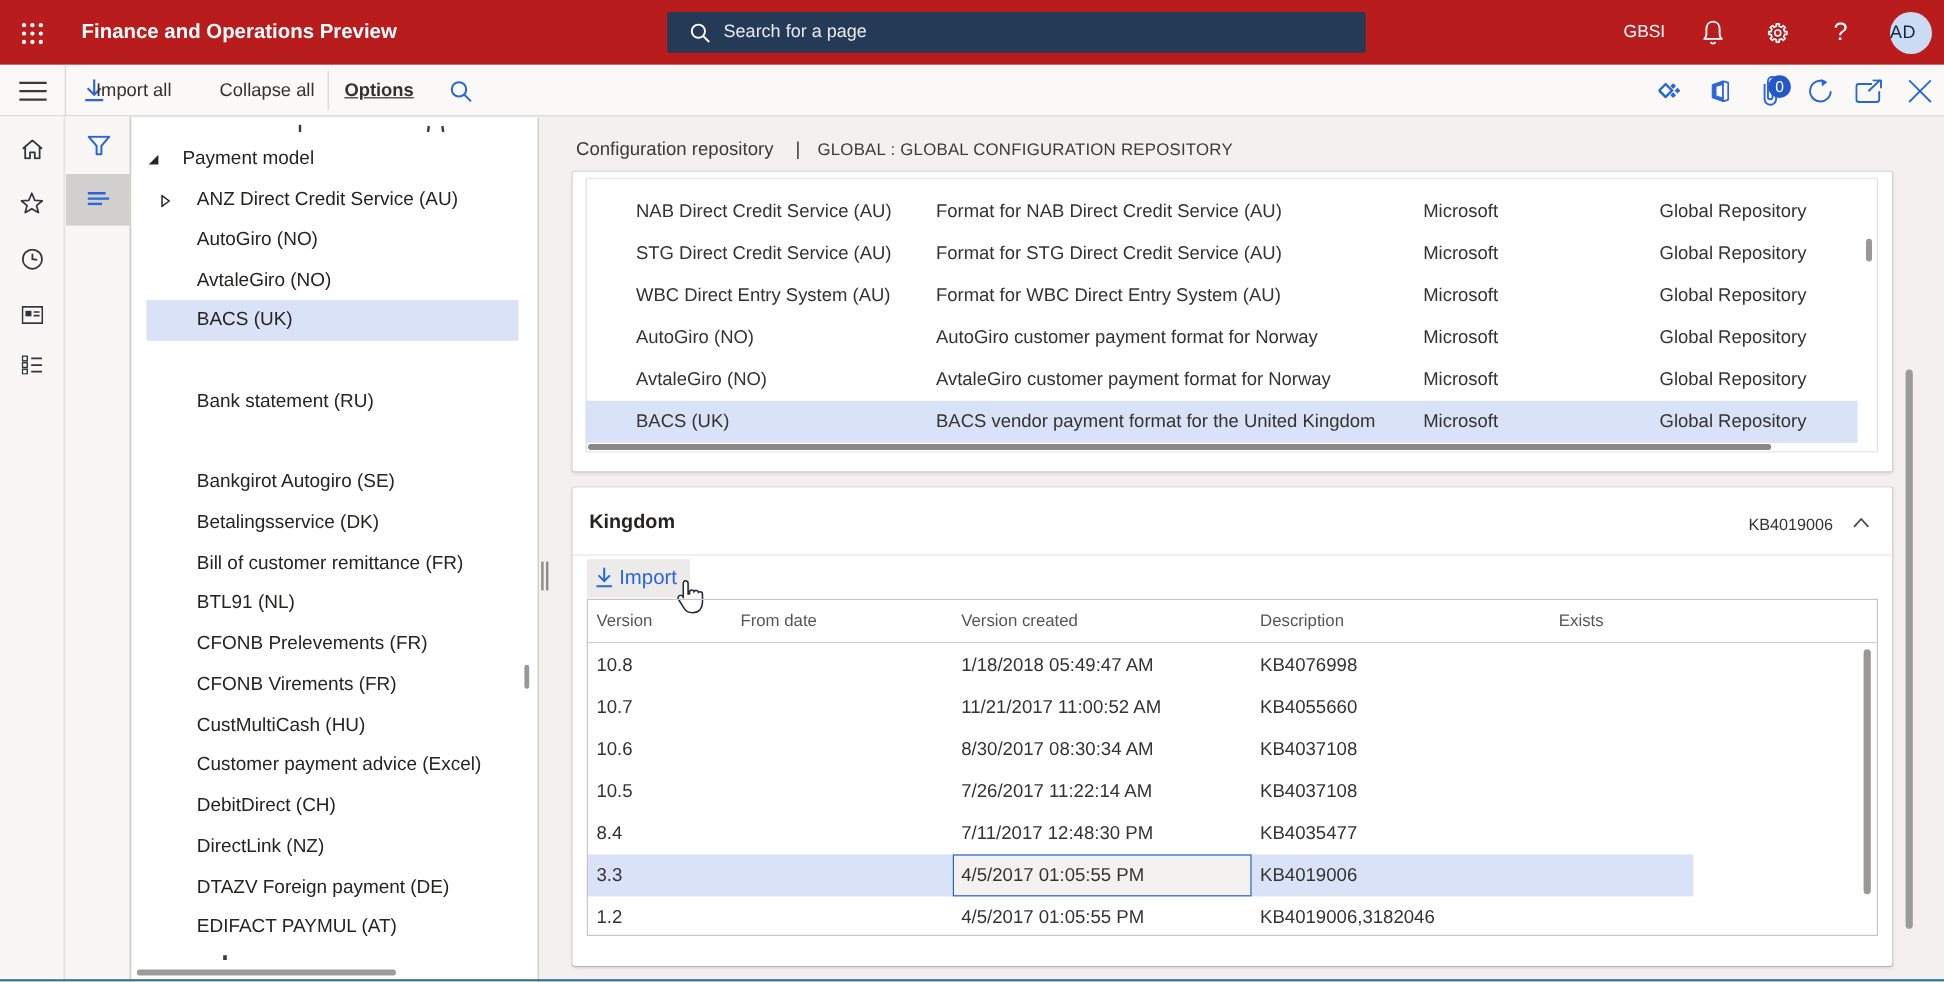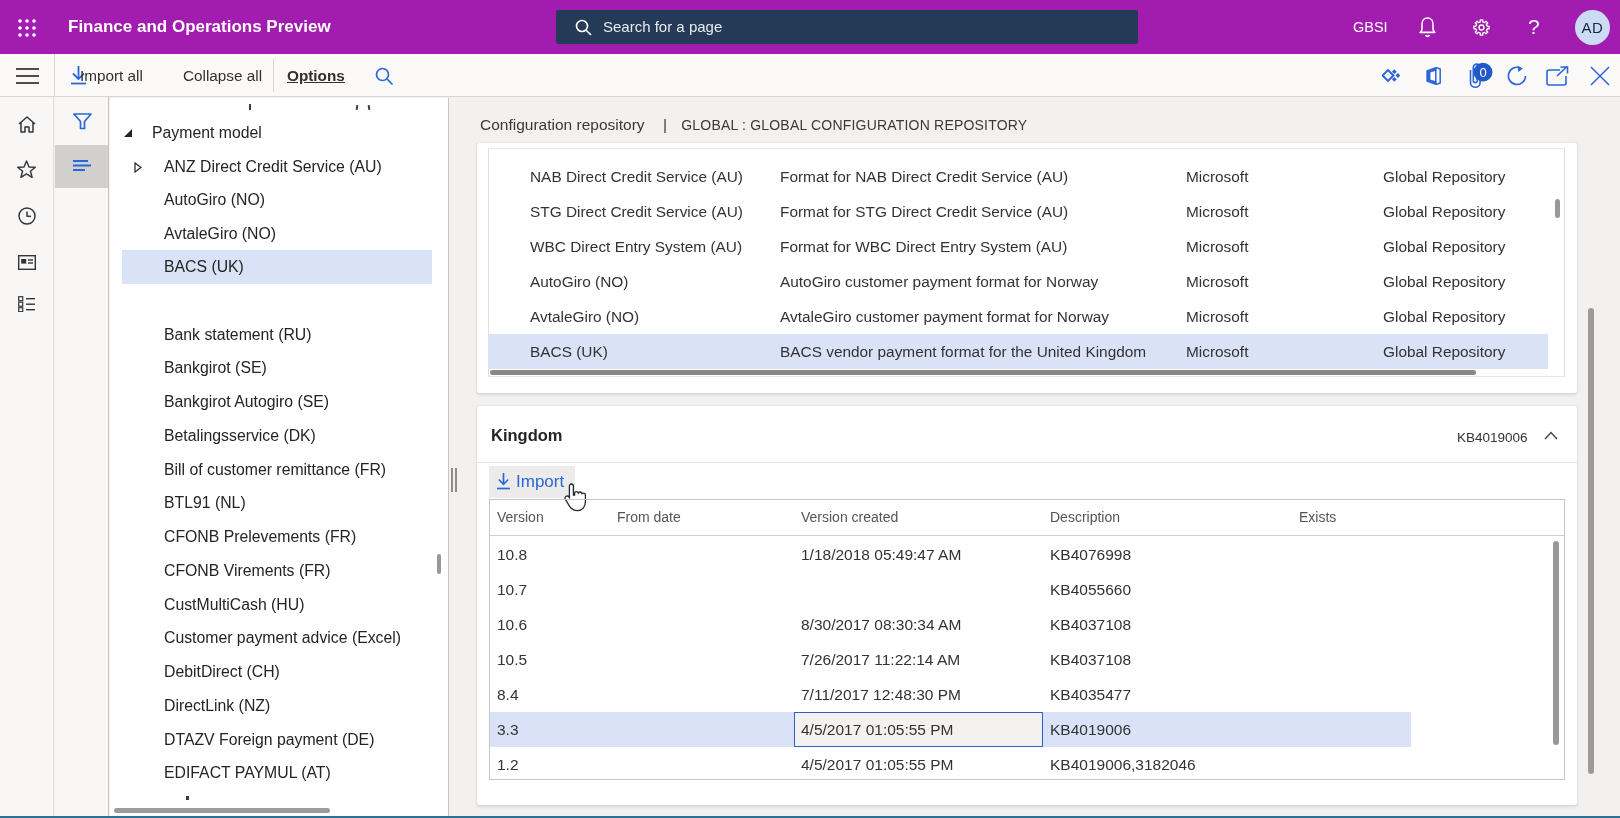--- a/index.html
+++ b/index.html
@@ -1,26 +1,26 @@
 <!DOCTYPE html>
 <html><head>
 <meta charset="utf-8">
 <style>
   * { margin:0; padding:0; box-sizing:border-box; }
   html,body { width:1620px; height:818px; overflow:hidden; }
   body { font-family:"Liberation Sans", sans-serif; background:#f2f1f0; position:relative; }
   .abs { position:absolute; }
   
-  #topbar { left:0; top:0; width:1620px; height:54px; background:#a21caf; }
+  #topbar { left:0; top:0; width:1620px; height:54px; background:#b91c1c; }
   #topbar .title { left:68px; top:0; height:54px; line-height:54px; color:#fff; font-size:17px; font-weight:bold; }
   #searchbox { left:556px; top:10px; width:582px; height:34px; background:#243a57; border-radius:2px; }
   #searchbox .stext { left:47px; top:0; height:34px; line-height:34px; color:#e8ebef; font-size:15px; }
   .topicon { color:#fff; }
   #gbsi { left:1353px; top:0; height:50px; line-height:54px; color:#fff; font-size:14.5px; }
-  #avatar { left:1575px; top:10px; width:35px; height:35px; border-radius:50%; background:#ccdbf4; color:#16263f; font-size:15px; text-align:center; line-height:35px; letter-spacing:0.5px; }
+  #avatar { left:1575px; top:10px; width:35px; height:35px; border-radius:50%; background:#ccdbf4; color:#16263f; font-size:15px; text-align:left; line-height:35px; letter-spacing:0.5px; }
   
   #toolbar { left:0; top:54px; width:1620px; height:43px; background:#faf9f8; border-bottom:1px solid #d8d6d4; }
   .tbtext { top:0; height:43px; line-height:43px; font-size:15.3px; color:#323130; }
   
   #rail { left:0; top:97px; width:54px; height:721px; background:#f8f7f6; border-right:1px solid #e1dfdd; }
   #filtercol { left:55px; top:97px; width:54px; height:721px; background:#f8f7f6; border-right:1px solid #c8c6c4; }
   #filtersel { left:0px; top:48px; width:53px; height:43px; background:#d2d0ce; }
   
   #tree { left:110px; top:98px; width:339px; height:720px; background:#fff; border-right:1px solid #c8c6c4; overflow:hidden; }
   .trow { position:absolute; left:0; width:339px; height:34px; line-height:34px; font-size:15.8px; color:#252423; white-space:nowrap; }
@@ -202,23 +202,20 @@
   <div class="trow" style="top:119px">
       <span style="position:absolute;left:54px">AvtaleGiro (NO)</span>
     </div>
   <div class="trow" style="top:152px">
       <div class="sel"></div>
       <span style="position:absolute;left:54px">BACS (UK)</span>
     </div>
   <div class="trow" style="top:220px">
       <span style="position:absolute;left:54px">Bank statement (RU)</span>
     </div>
-  <div class="trow" style="top:253px">
-      <span style="position:absolute;left:54px">Bankgirot (SE)</span>
-    </div>
   <div class="trow" style="top:287px">
       <span style="position:absolute;left:54px">Bankgirot Autogiro (SE)</span>
     </div>
   <div class="trow" style="top:321px">
       <span style="position:absolute;left:54px">Betalingsservice (DK)</span>
     </div>
   <div class="trow" style="top:355px">
       <span style="position:absolute;left:54px">Bill of customer remittance (FR)</span>
     </div>
   <div class="trow" style="top:388px">
@@ -335,20 +332,21 @@
     <div class="vhead" style="left:560px;top:9px">Description</div>
     <div class="vhead" style="left:809px;top:9px">Exists</div>
     <div class="abs" style="left:0;top:35px;width:1074px;height:1px;background:#d2d0ce"></div>
     <div class="vrow abs" style="left:0;top:37px;width:1074px;height:35px">
         <div style="left:7px">10.8</div>
         <div style="left:311px">1/18/2018 05:49:47 AM</div>
         <div style="left:560px">KB4076998</div>
       </div>
     <div class="vrow abs" style="left:0;top:72px;width:1074px;height:35px">
         <div style="left:7px">10.7</div>
+        <div style="left:311px">11/21/2017 11:00:52 AM</div>
         <div style="left:560px">KB4055660</div>
       </div>
     <div class="vrow abs" style="left:0;top:107px;width:1074px;height:35px">
         <div style="left:7px">10.6</div>
         <div style="left:311px">8/30/2017 08:30:34 AM</div>
         <div style="left:560px">KB4037108</div>
       </div>
     <div class="vrow abs" style="left:0;top:142px;width:1074px;height:35px">
         <div style="left:7px">10.5</div>
         <div style="left:311px">7/26/2017 11:22:14 AM</div>

